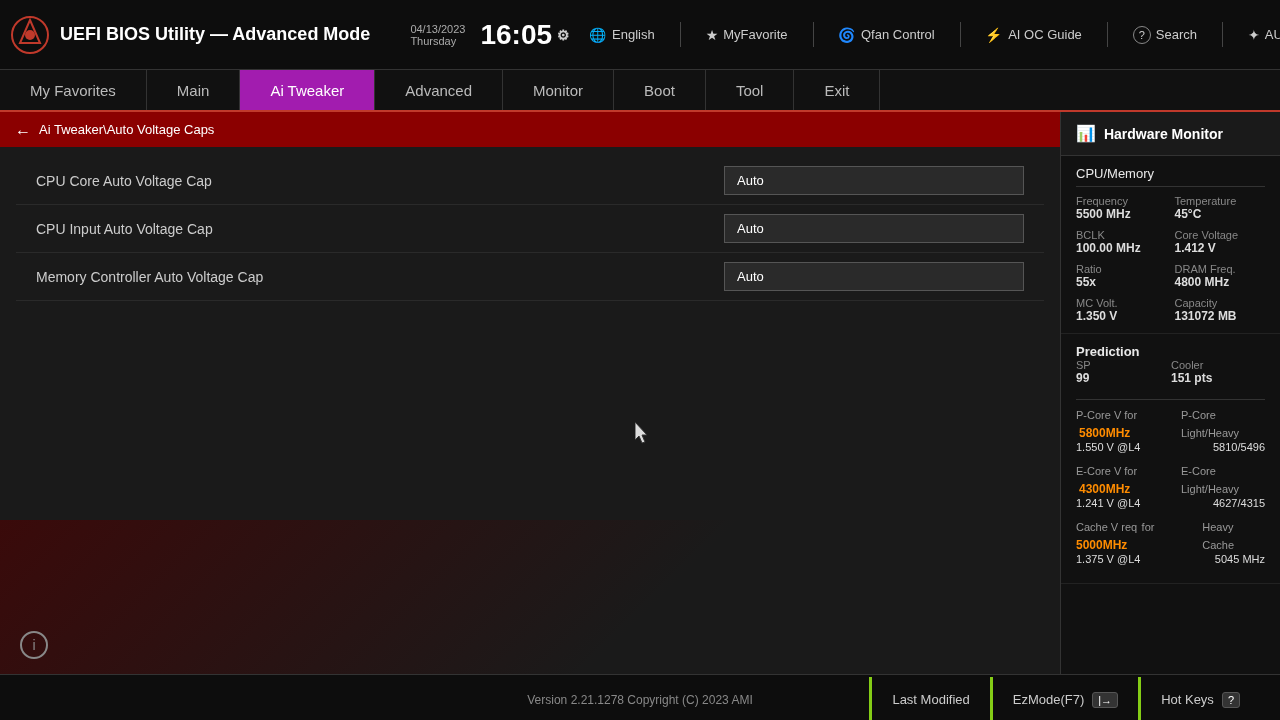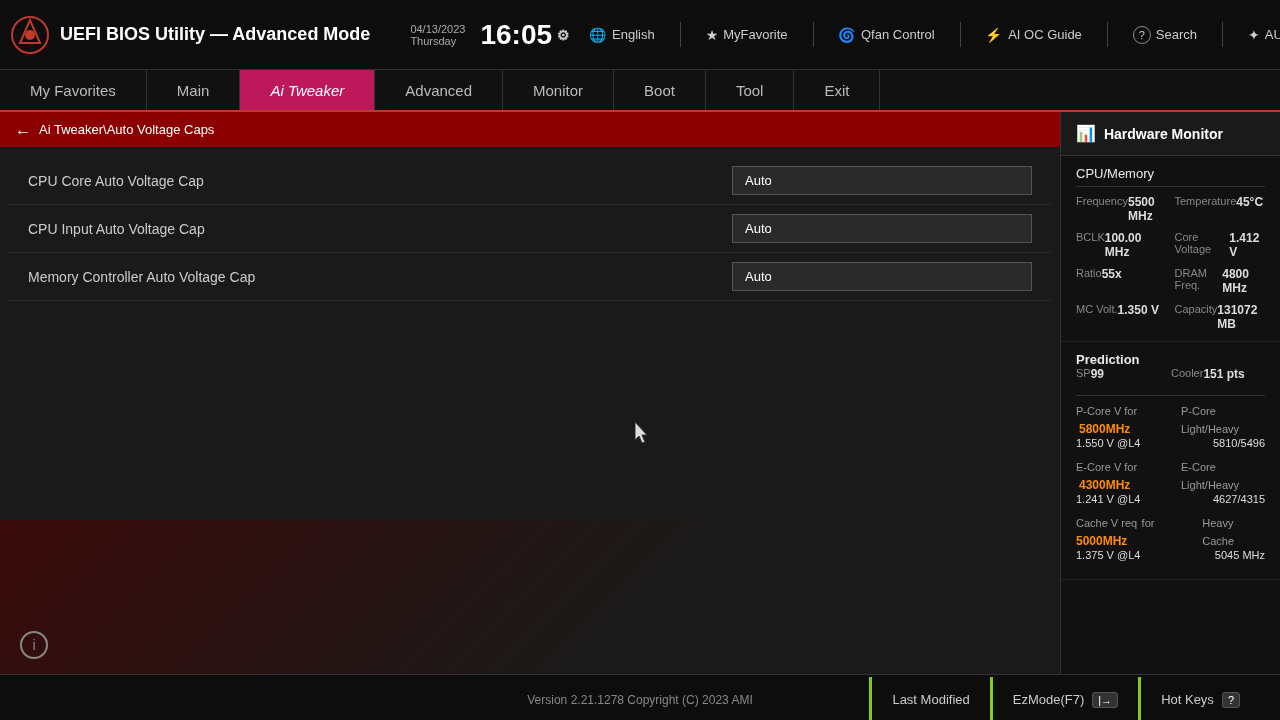--- a/index.html
+++ b/index.html
@@ -112,22 +112,21 @@
       display: flex;
       align-items: center;
       font-size: 15px;
       color: #bbb;
       cursor: pointer;
       border-right: 1px solid #333;
       position: relative;
     }
     .main-nav-item.active {
       color: #fff;
-      background: #be185d;
-      font-style: italic;
+      background: #a21caf;
     }
 
     
     .content-wrapper {
       display: flex;
       height: calc(720px - 70px - 42px - 46px);
       position: relative;
       z-index: 5;
     }
 
@@ -151,21 +150,21 @@
       font-size: 13px;
     }
     .breadcrumb-arrow {
       font-size: 16px;
       cursor: pointer;
     }
 
     
     .settings-list {
       flex: 1;
-      padding: 10px 8px;
+      padding: 10px 16px;
       overflow-y: auto;
     }
     .setting-row {
       display: flex;
       align-items: center;
       height: 48px;
       padding: 0 20px;
       border-bottom: 1px solid #2a2a2a;
     }
     .setting-label {
@@ -237,21 +236,21 @@
       padding-bottom: 5px;
       border-bottom: 1px solid #333;
     }
     .hw-grid {
       display: grid;
       grid-template-columns: 1fr 1fr;
       gap: 8px;
     }
     .hw-item {
       display: flex;
-      flex-direction: row;
+      flex-direction: column;
     }
     .hw-item-label {
       color: #888;
       font-size: 11px;
     }
     .hw-item-value {
       color: #ddd;
       font-size: 12px;
       font-weight: bold;
     }

